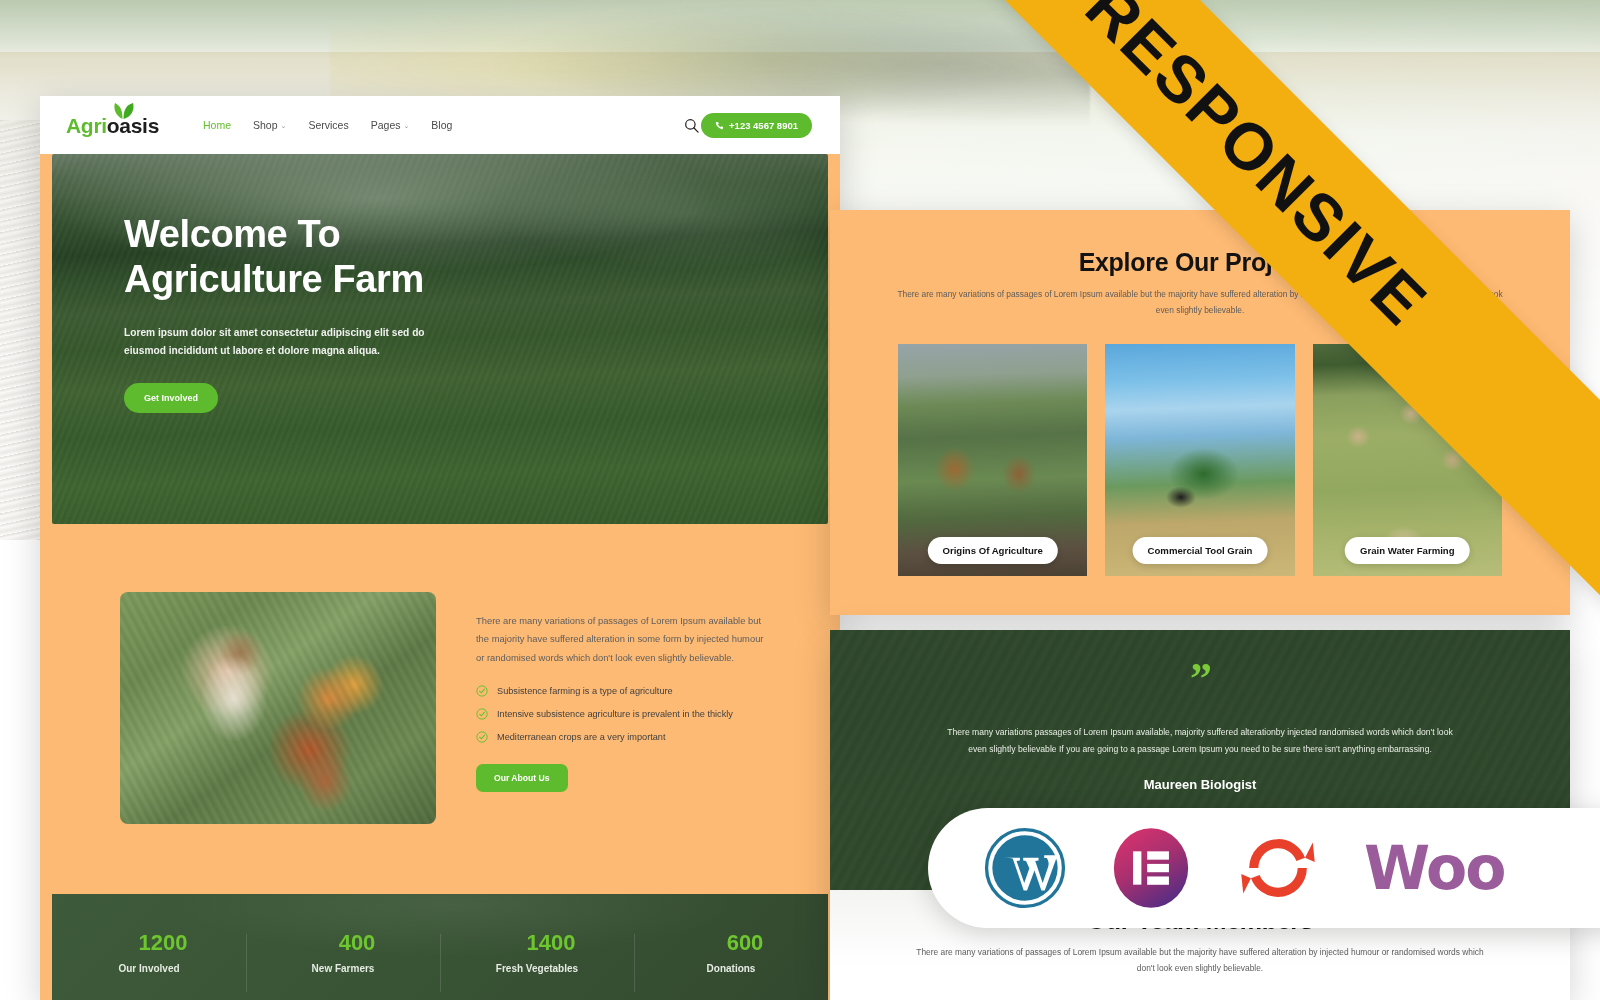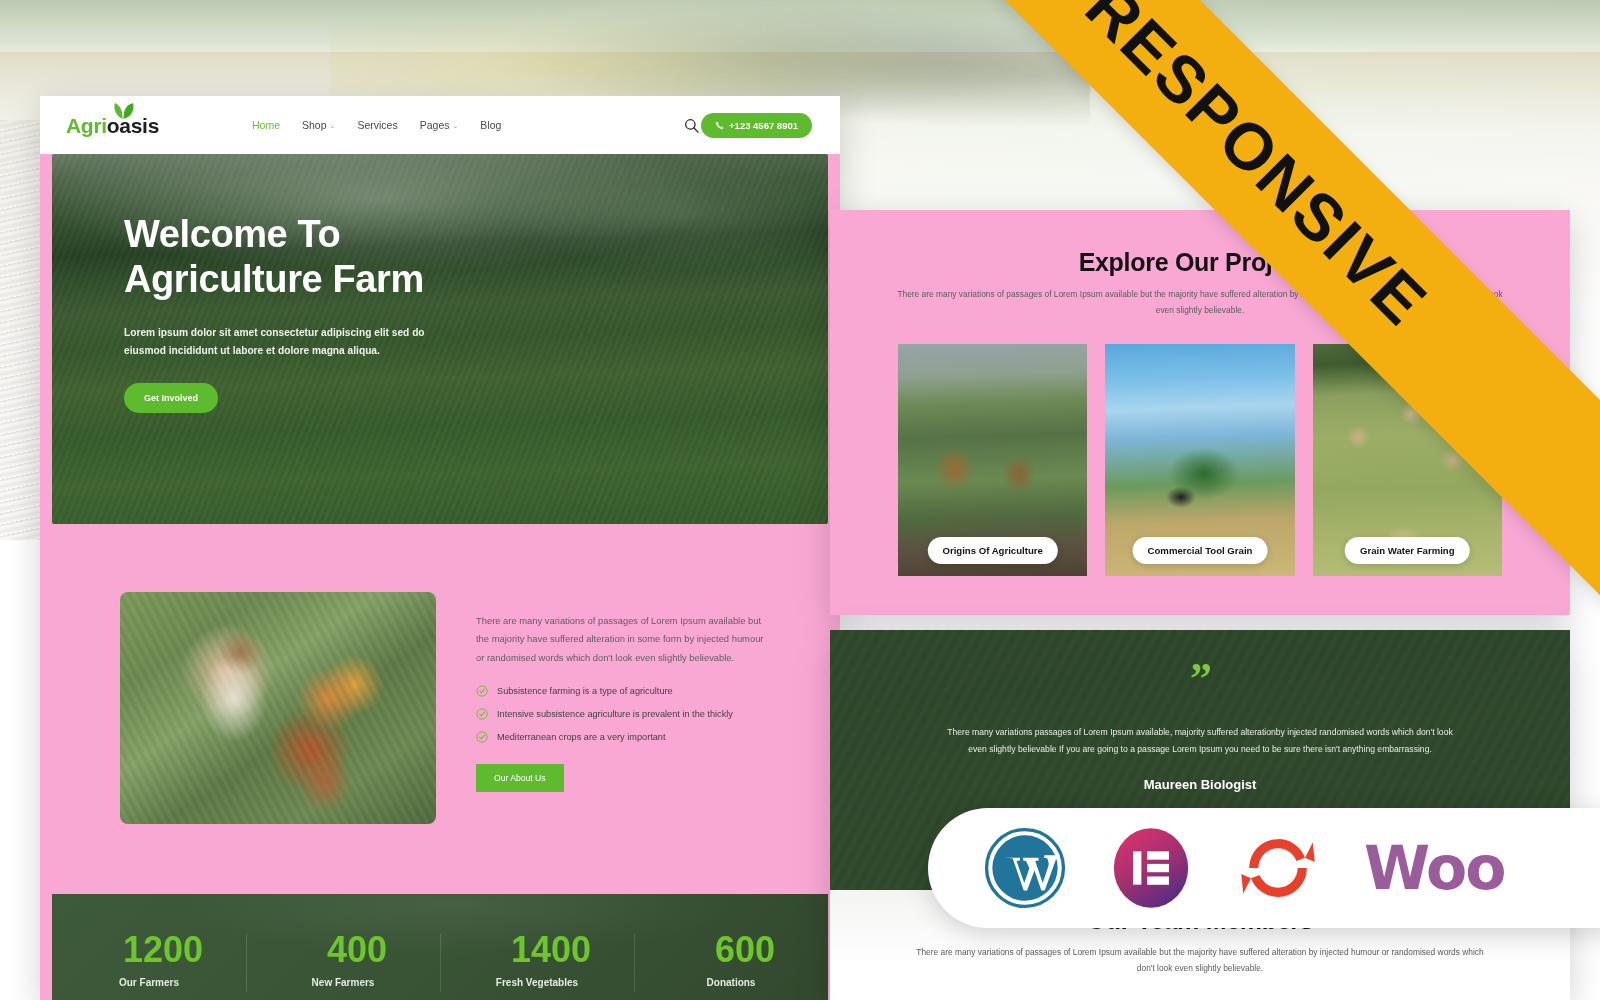--- a/index.html
+++ b/index.html
@@ -39,40 +39,40 @@
   }
   #bg .texture {
     position:absolute; left:0; top:120px; width:180px; height:420px;
     background: repeating-linear-gradient(168deg, rgba(205,200,190,.55) 0px, rgba(240,238,234,.25) 3px, rgba(214,209,200,.45) 7px, rgba(248,247,245,.2) 11px);
     filter: blur(.6px);
   }
 
   
   .card {
     position: absolute;
-    background: #f9a8d4;
+    background: #fdba74;
     box-shadow: 0 10px 34px rgba(0,0,0,.18);
     overflow: hidden;
   }
 
   
   #main-mock { left: 40px; top: 96px; width: 800px; height: 904px; }
 
   
   .site-header {
     height: 58px; display: flex; align-items: center;
     padding: 0 28px 0 26px; background:#fff;
   }
   .logo { display: flex; align-items: flex-end; position: relative; }
   .logo-text { font-size: 21px; font-weight: 800; letter-spacing: -.3px; line-height: 1; }
   .logo-text .g { color: #5fbb2e; }
   .logo-text .d { color: #1d1d1d; }
   .leaf-icon { position: absolute; left: 44px; top: -13px; width: 26px; height: 17px; }
 
-  .nav { display: flex; align-items: center; gap: 22px; margin-left: 93px; }
+  .nav { display: flex; align-items: center; gap: 22px; margin-left: 44px; }
   .nav a {
     font-size: 10.5px; color: #4a4a4a; text-decoration: none; font-weight: 500;
     display: inline-flex; align-items: center; gap: 3px; white-space: nowrap;
   }
   .nav a.active { color: #63c12d; }
   .caret { font-size: 7px; line-height: 1; opacity: .6; }
 
   .header-right { margin-left: auto; display: flex; align-items: center; gap: 2px; }
   .search-icon { width: 15px; height: 15px; }
   .phone-btn {
@@ -133,40 +133,40 @@
   }
   .organic-text { padding-top: 2px; }
   .organic-text h2 { font-size: 24px; line-height: 1.34; color: #111; font-weight: 700; letter-spacing:-.3px; }
   .organic-text .para { font-size: 9.4px; line-height: 1.95; color: #5e5e5e; margin-top: 18px; max-width: 290px; }
   .feature-list { margin-top: 18px; }
   .feature-item { display: flex; align-items: center; gap: 9px; margin-bottom: 11px; }
   .check-icon { width: 12px; height: 12px; flex: none; }
   .feature-item span { font-size: 9.2px; color: #3f3f3f; }
   .btn-about {
     display:inline-block; margin-top: 10px; background:#5fbb2e; color:#fff;
-    border:none; border-radius: 0; padding: 9px 18px; font-size: 8.6px;
-    font-weight: 400; cursor:pointer; font-family: inherit;
+    border:none; border-radius: 7px; padding: 9px 18px; font-size: 8.6px;
+    font-weight: 700; cursor:pointer; font-family: inherit;
   }
 
   
   .counters {
     position: absolute; left: 12px; right: 12px; bottom: 0; height: 106px;
     background: linear-gradient(135deg, #3d5a3a 0%, #3a5536 40%, #33492f 100%);
     display: flex; align-items: flex-start; padding-top: 38px;
   }
   .counters::before {
     content:""; position:absolute; inset:0;
     background: radial-gradient(ellipse 52% 70% at 52% 10%, rgba(255,255,255,.07) 0%, rgba(255,255,255,0) 70%);
   }
   .counter { flex: 1; text-align: center; position: relative; }
   .counter + .counter::before {
     content:""; position:absolute; left:0; top:2px; width:1px; height:58px;
     background: rgba(255,255,255,.13);
   }
-  .counter .num { color:#6ec62f; font-size: 36px; font-weight: 700; line-height: 1; margin-left: 28px; }
+  .counter .num { color:#6ec62f; font-size: 22px; font-weight: 700; line-height: 1; margin-left: 28px; }
   .counter .lbl { color:#e6ece4; font-size: 10px; margin-top: 9px; font-weight:600; }
 
   
   #projects-mock { left: 830px; top: 210px; width: 740px; height: 405px; }
   .proj-head { text-align: center; padding: 38px 60px 0; }
   .proj-head h2 { font-size: 25px; font-weight: 700; color: #131313; letter-spacing: -.3px; }
   .proj-head p { font-size: 8.4px; line-height: 1.85; color: #5c5c5c; margin-top: 10px; }
   .proj-grid { display: flex; gap: 18px; padding: 26px 68px 0; }
   .proj-card {
     flex: 1; height: 232px; border-radius: 0; position: relative; overflow: hidden;
@@ -341,21 +341,21 @@
           <span>Mediterranean crops are a very important</span>
         </div>
       </div>
       <button class="btn-about">Our About Us</button>
     </div>
   </section>
 
   <section class="counters">
     <div class="counter">
       <div class="num">1200</div>
-      <div class="lbl">Our Farmers</div>
+      <div class="lbl">Our Involved</div>
     </div>
     <div class="counter">
       <div class="num">400</div>
       <div class="lbl">New Farmers</div>
     </div>
     <div class="counter">
       <div class="num">1400</div>
       <div class="lbl">Fresh Vegetables</div>
     </div>
     <div class="counter">

